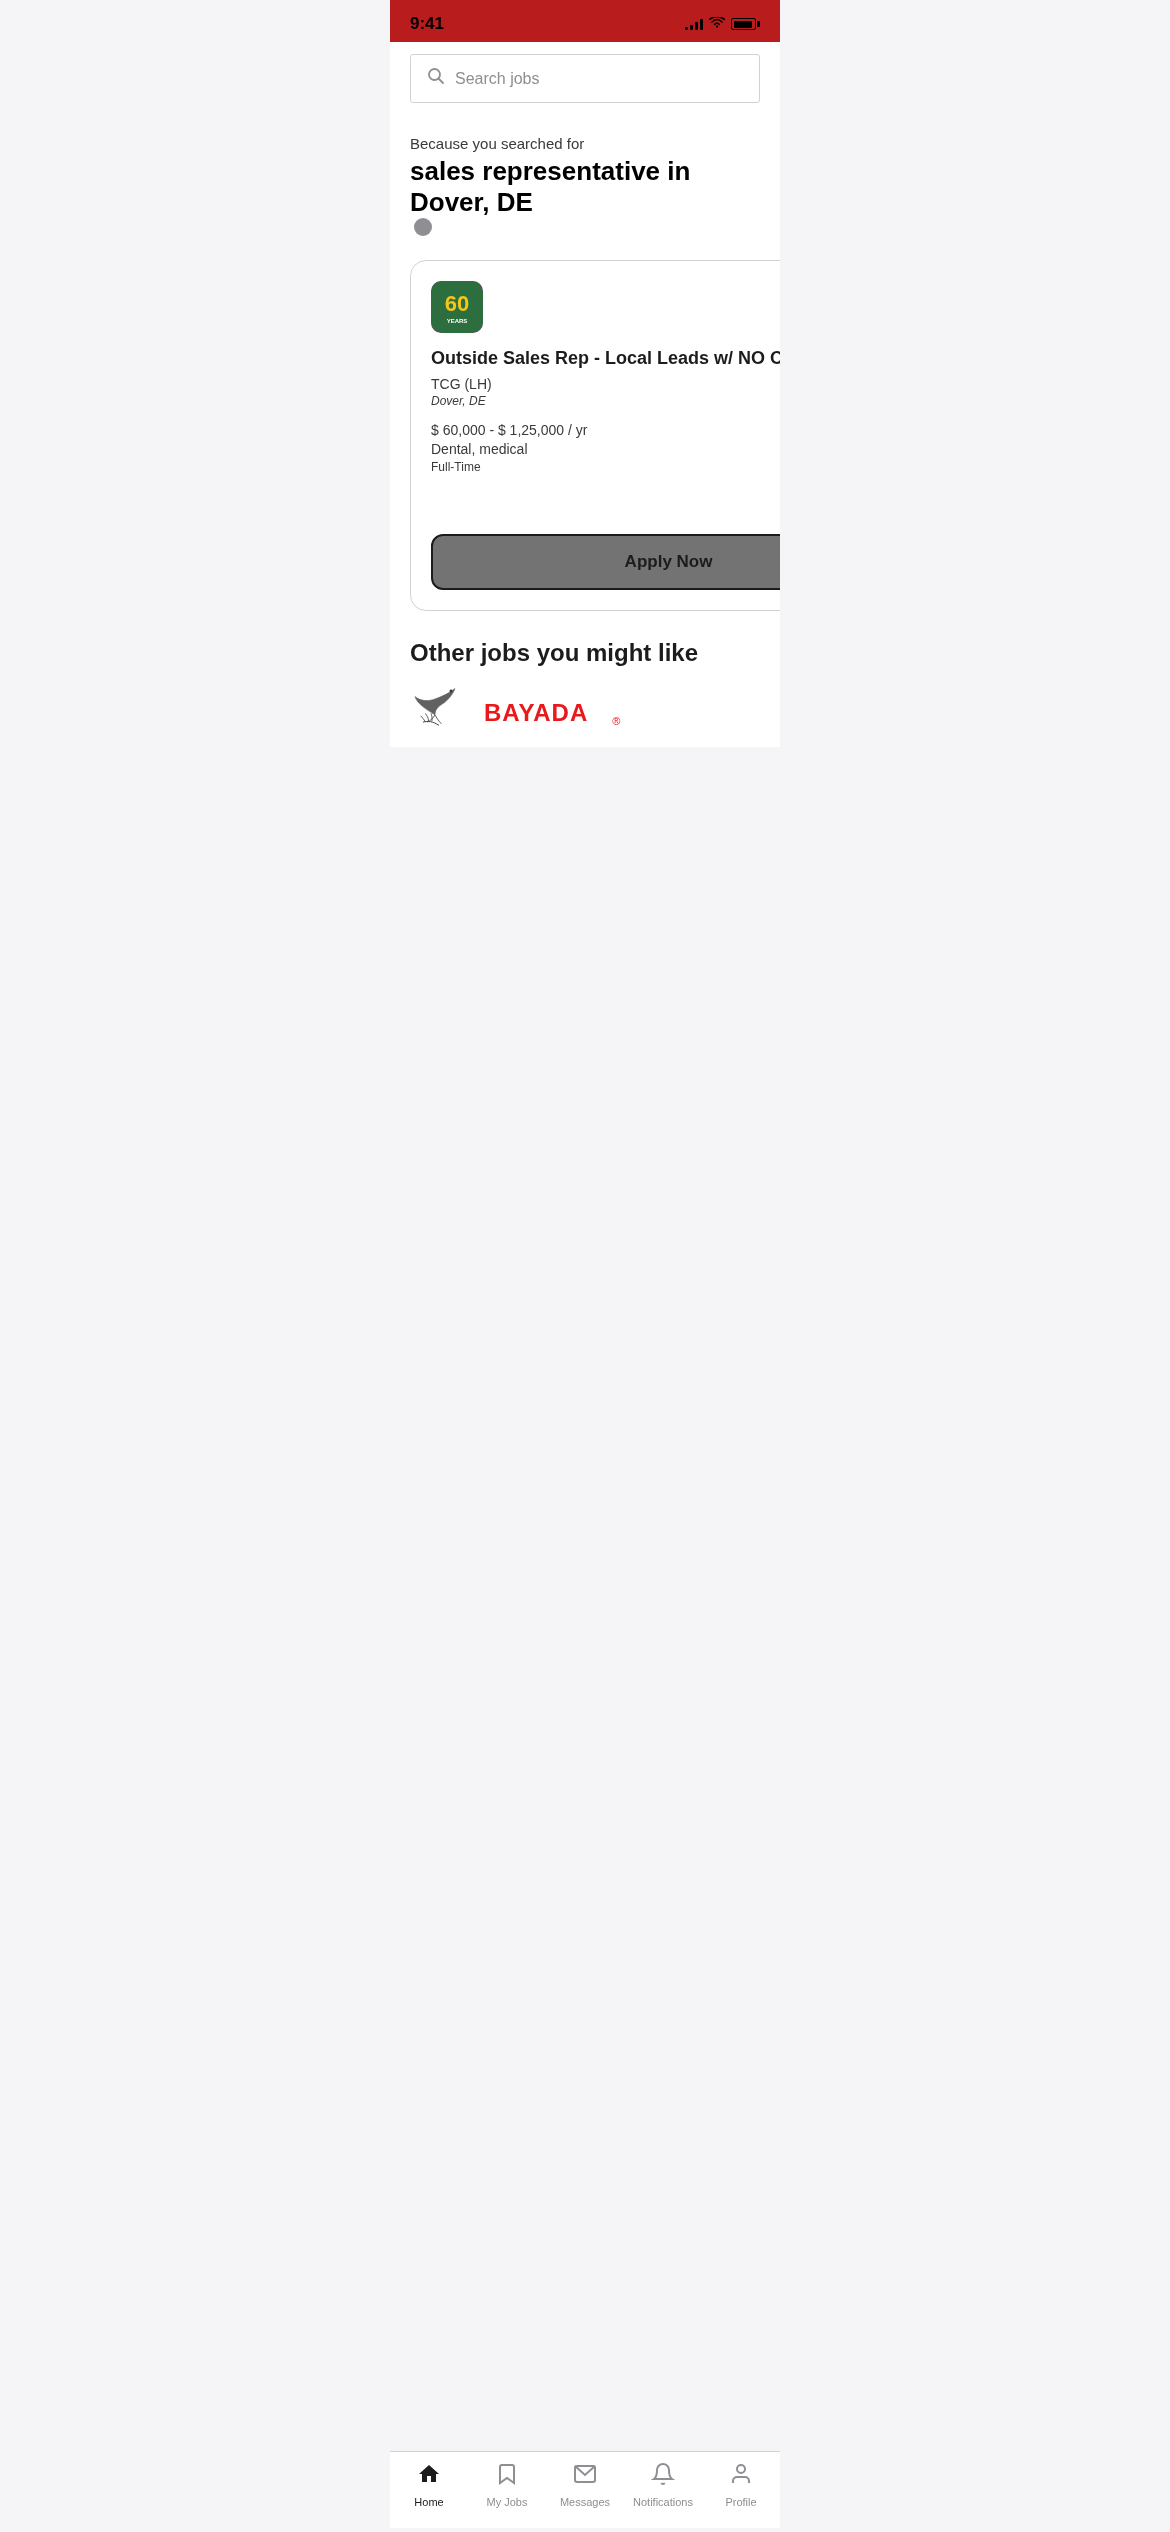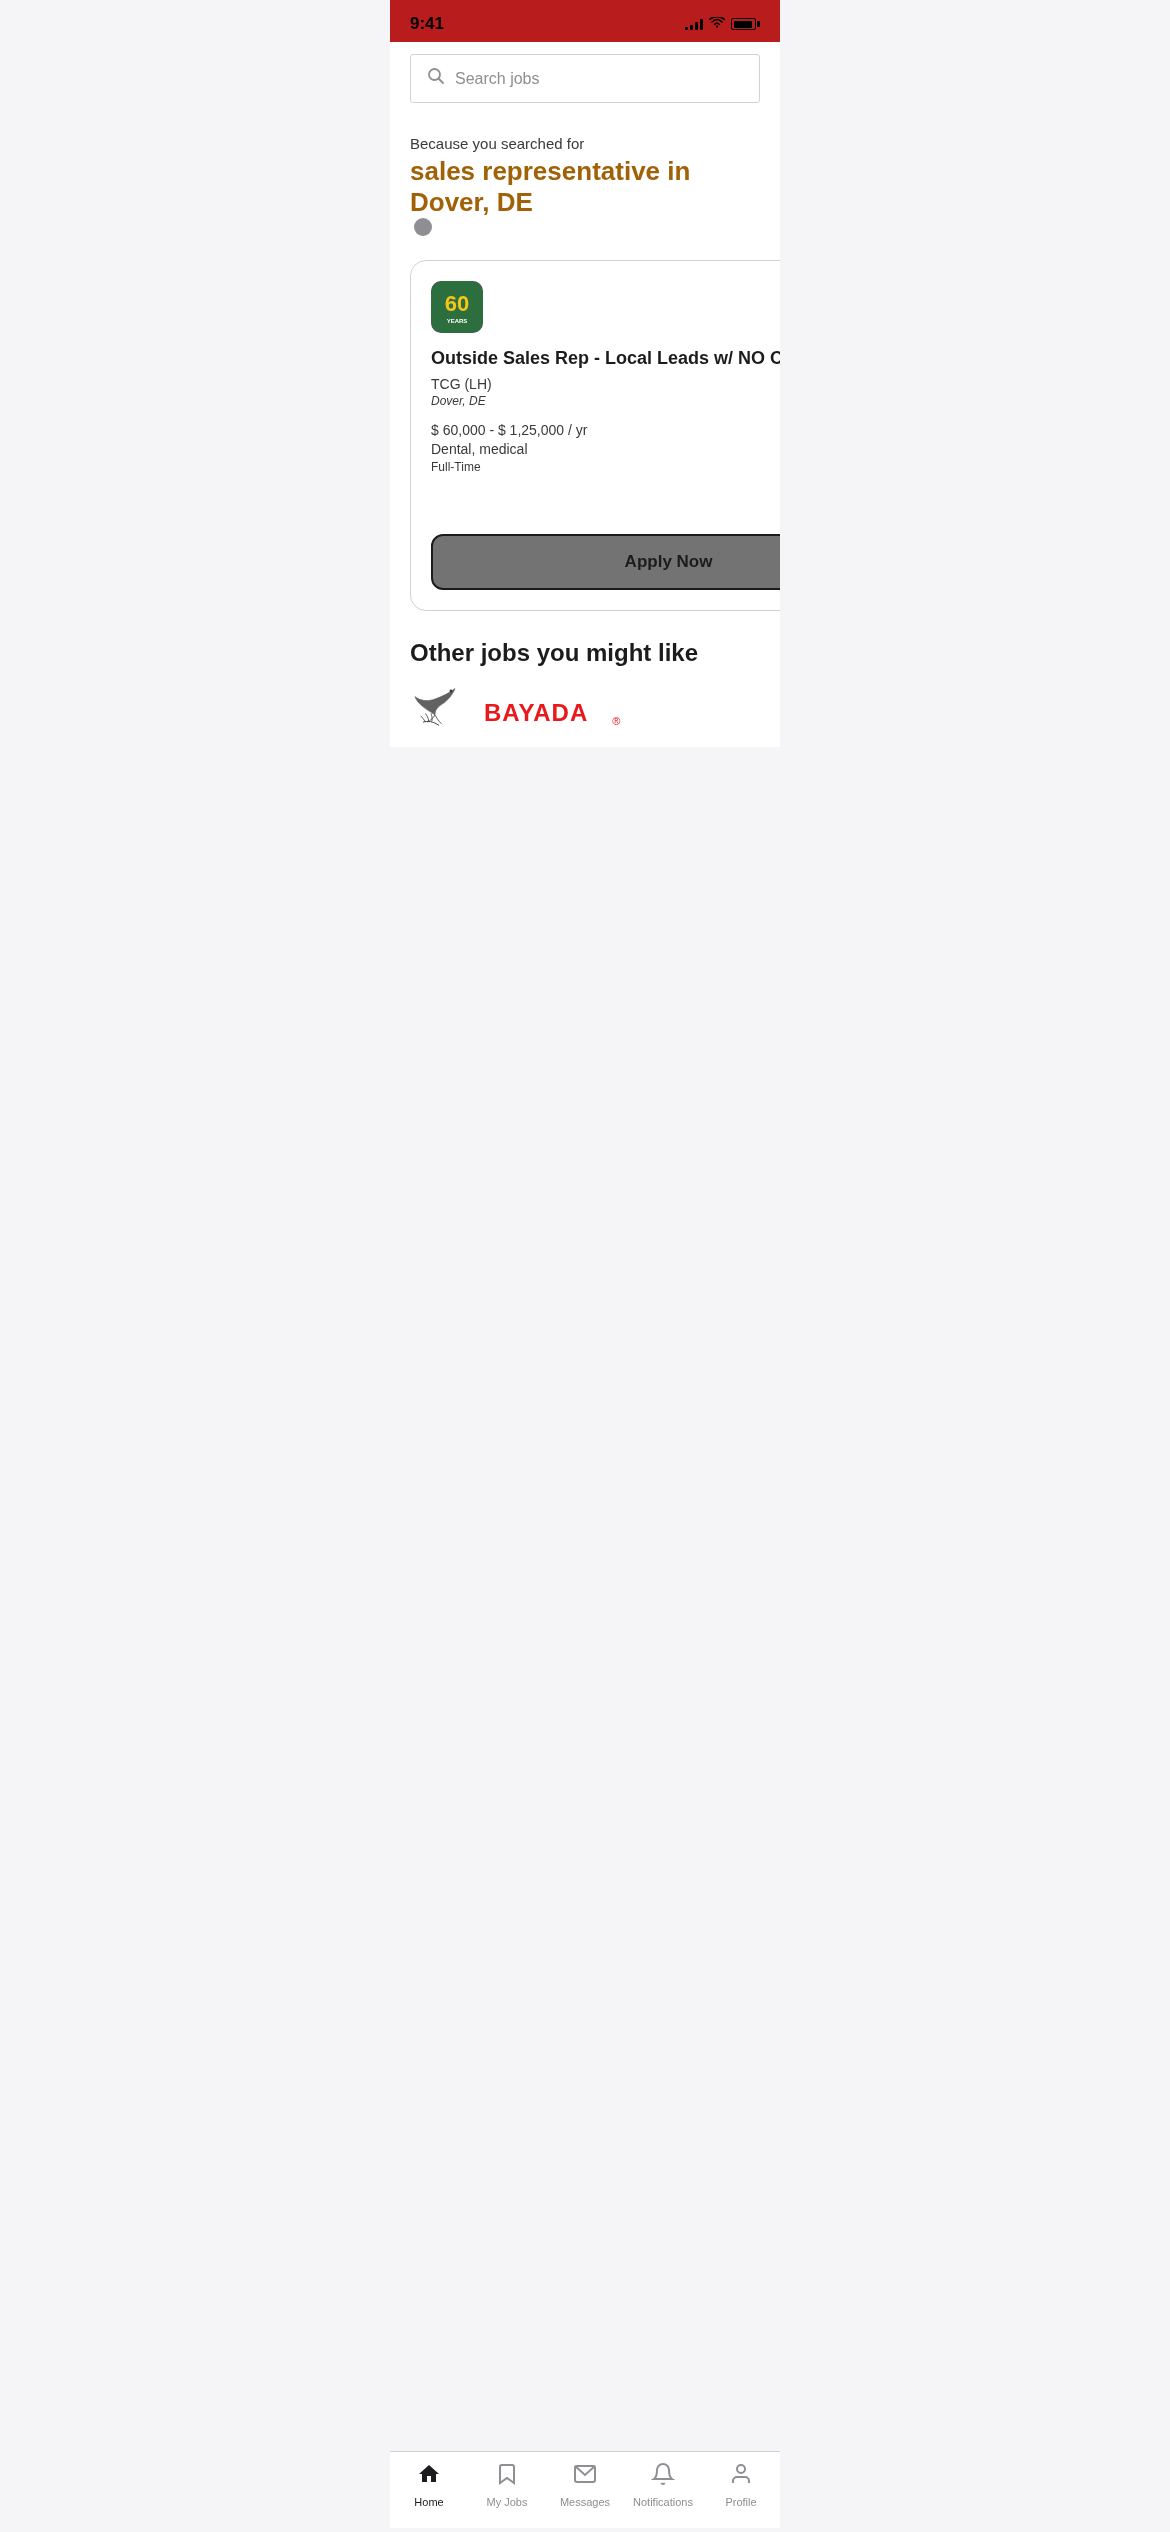--- a/index.html
+++ b/index.html
@@ -112,21 +112,21 @@
       background: #fff;
     }
     .searched-label {
       font-size: 15px;
       color: #3a3a3c;
       margin-bottom: 4px;
     }
     .searched-query {
       font-size: 26px;
       font-weight: 800;
-      color: #a16207;
+      color: #000000;
       line-height: 1.2;
       display: flex;
       align-items: flex-end;
       flex-wrap: wrap;
       gap: 0;
     }
     .search-dot {
       width: 18px;
       height: 18px;
       background: #8e8e93;

